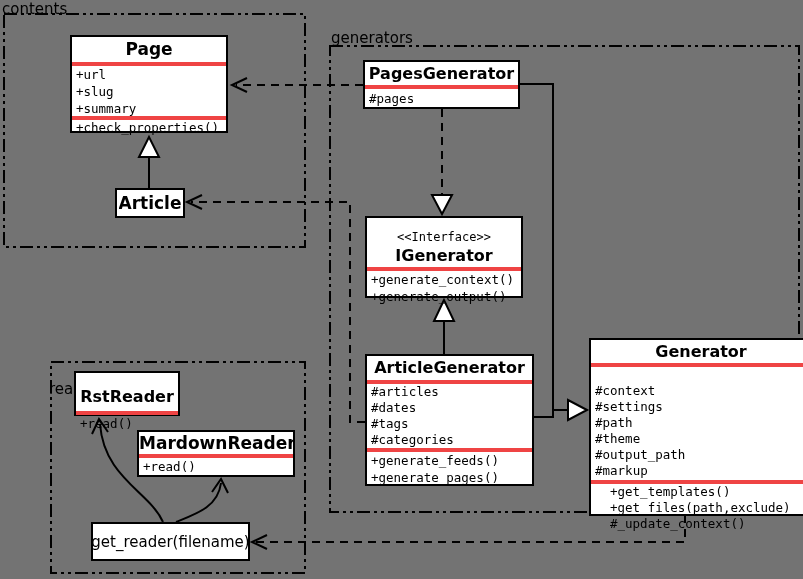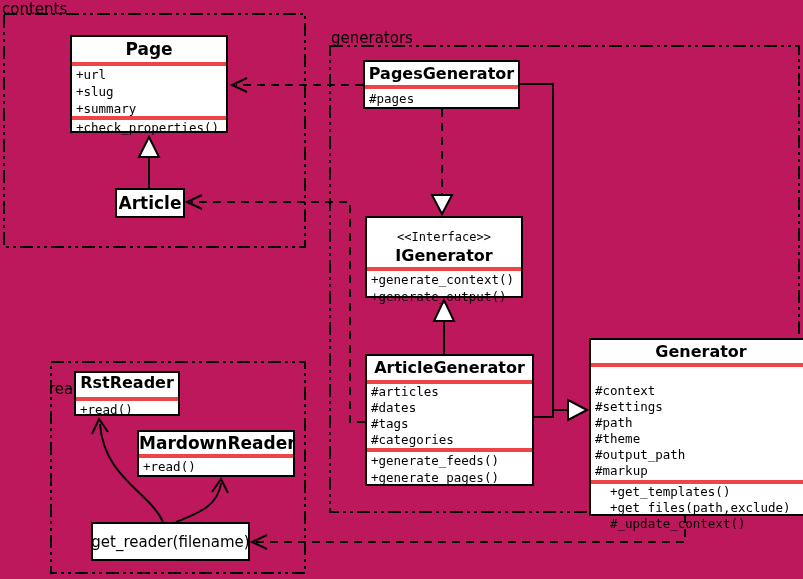--- a/index.html
+++ b/index.html
@@ -1,16 +1,16 @@
 <!DOCTYPE html>
 <html><head>
 <meta charset="utf-8">
 <style>
   html,body{margin:0;padding:0;background:#ffffff;}
-  #stage{position:relative;width:803px;height:579px;background:#be185d;overflow:hidden;
+  #stage{position:relative;width:803px;height:579px;background:#737373;overflow:hidden;
          font-family:"DejaVu Sans",sans-serif;color:#000;}
   #wires{position:absolute;left:0;top:0;width:803px;height:579px;}
   .pkg-label{position:absolute;font-size:15px;line-height:16px;white-space:nowrap;}
   .uml-box{position:absolute;background:#fff;border:2px solid #000;box-sizing:border-box;}
   .uml-title{font-weight:bold;text-align:center;font-size:16px;white-space:nowrap;overflow:hidden;}
   .divider{border-top:4px solid #ef4444;}
   .rows{padding-left:4px;overflow:hidden;}
   .mono{font-family:"DejaVu Sans Mono",monospace;font-size:12.5px;white-space:nowrap;}
   .stereo{font-family:"DejaVu Sans Mono",monospace;font-size:12px;text-align:center;
           line-height:15px;padding-top:12px;}
@@ -119,21 +119,21 @@
       <div class="mono" style="line-height:16px;">#markup</div>
     </div>
     <div class="divider rows" style="padding-left:19px;">
       <div class="mono" style="line-height:16px;">+get_templates()</div>
       <div class="mono" style="line-height:16px;">+get_files(path,exclude)</div>
       <div class="mono" style="line-height:16px;">#_update_context()</div>
     </div>
   </div>
 
   <div class="uml-box" style="left:74px;top:371px;width:106px;height:45px;">
-    <div class="uml-title" style="height:24px;line-height:20px;">RstReader</div>
+    <div class="uml-title" style="height:24px;line-height:20px;margin-top:14px;">RstReader</div>
     <div class="divider rows">
       <div class="mono" style="line-height:18px;">+read()</div>
     </div>
   </div>
 
   <div class="uml-box" style="left:137px;top:430px;width:158px;height:47px;">
     <div class="uml-title" style="height:22px;line-height:22px;font-size:17px;">MardownReader</div>
     <div class="divider rows">
       <div class="mono" style="line-height:18px;">+read()</div>
     </div>

